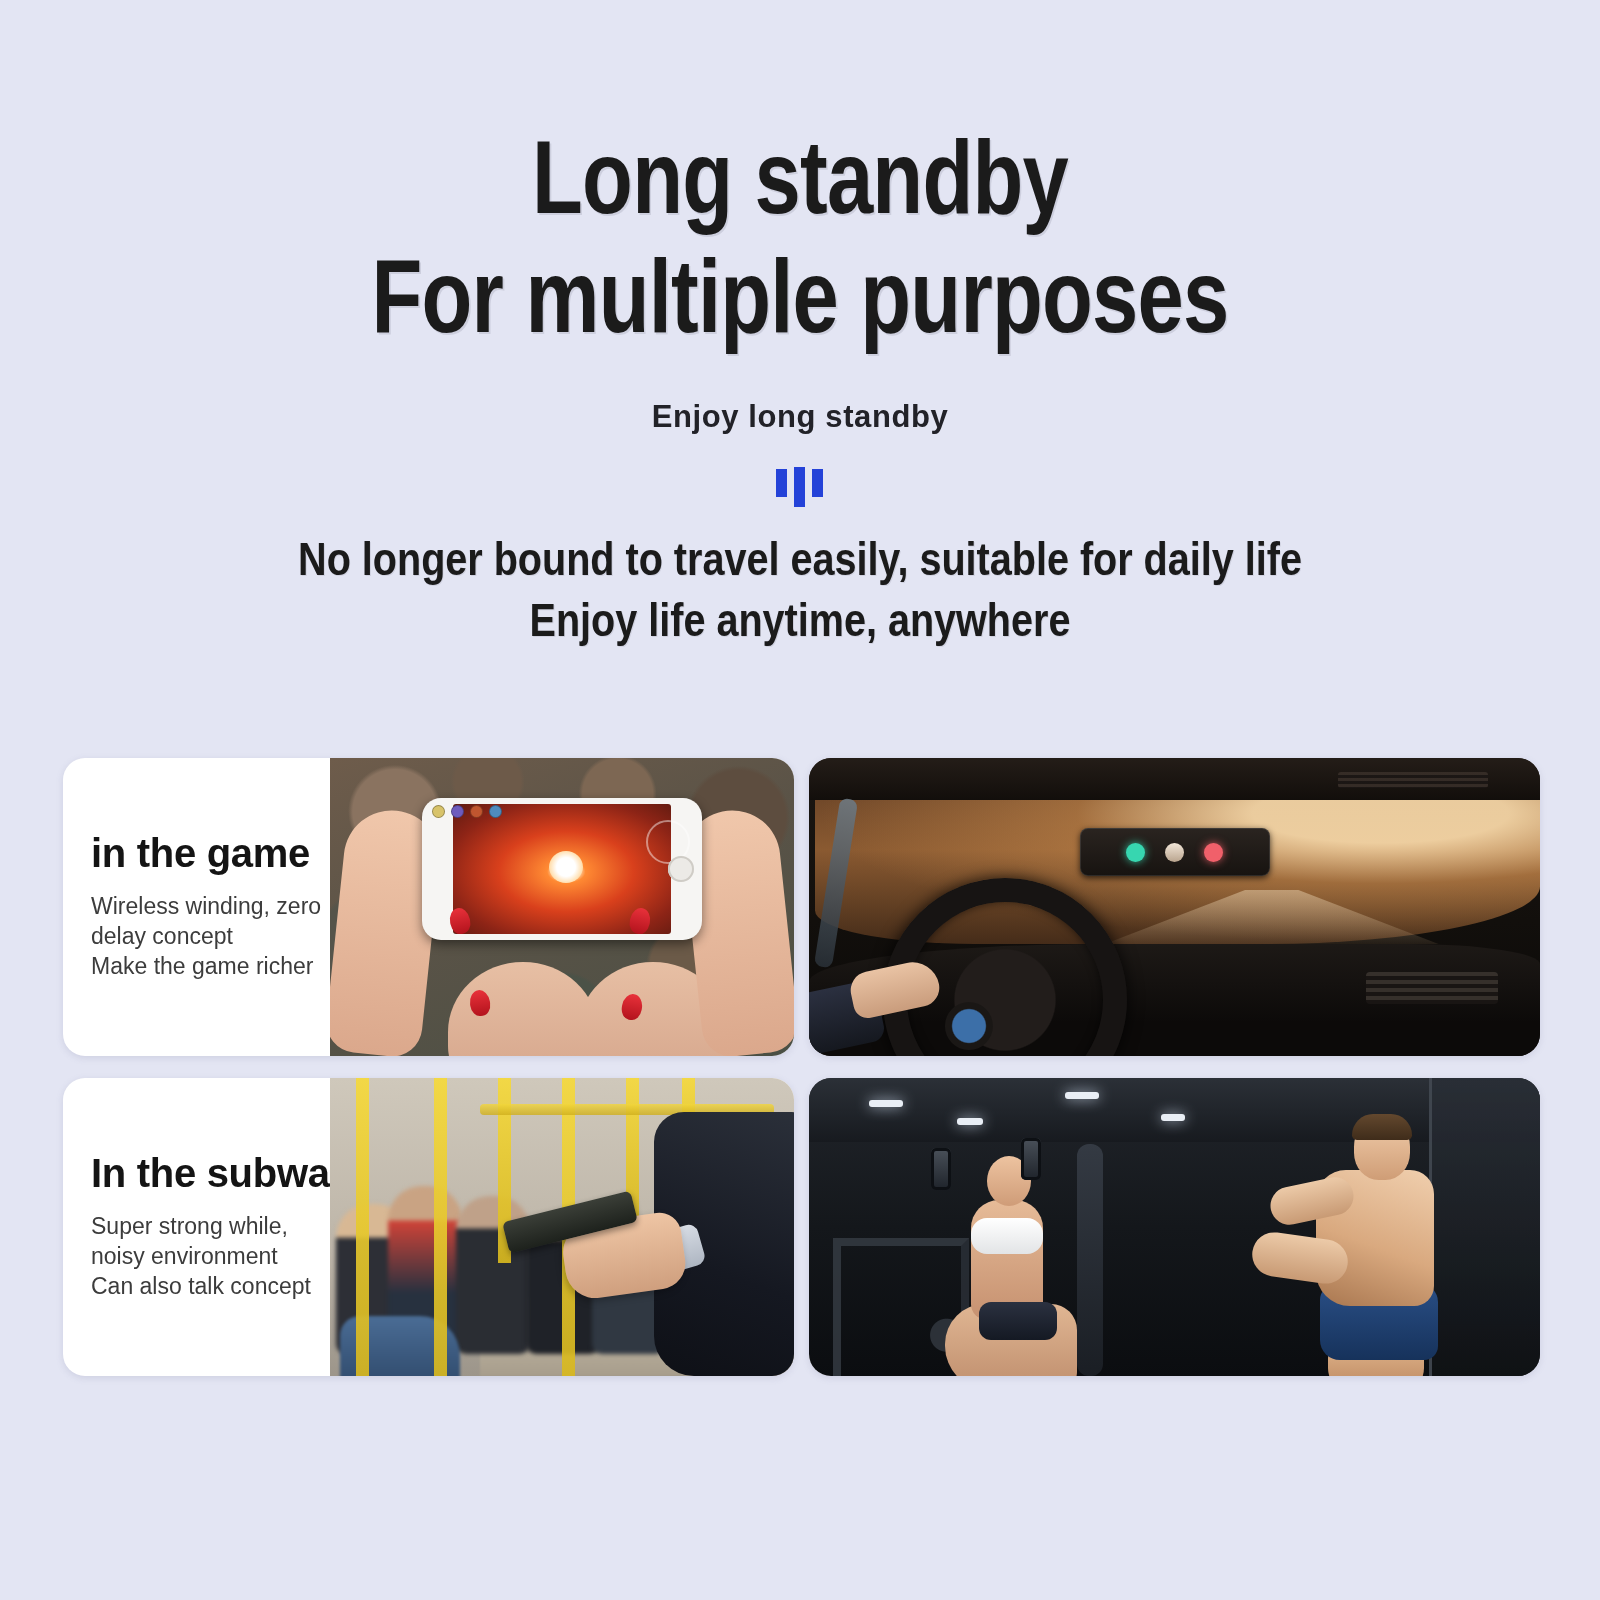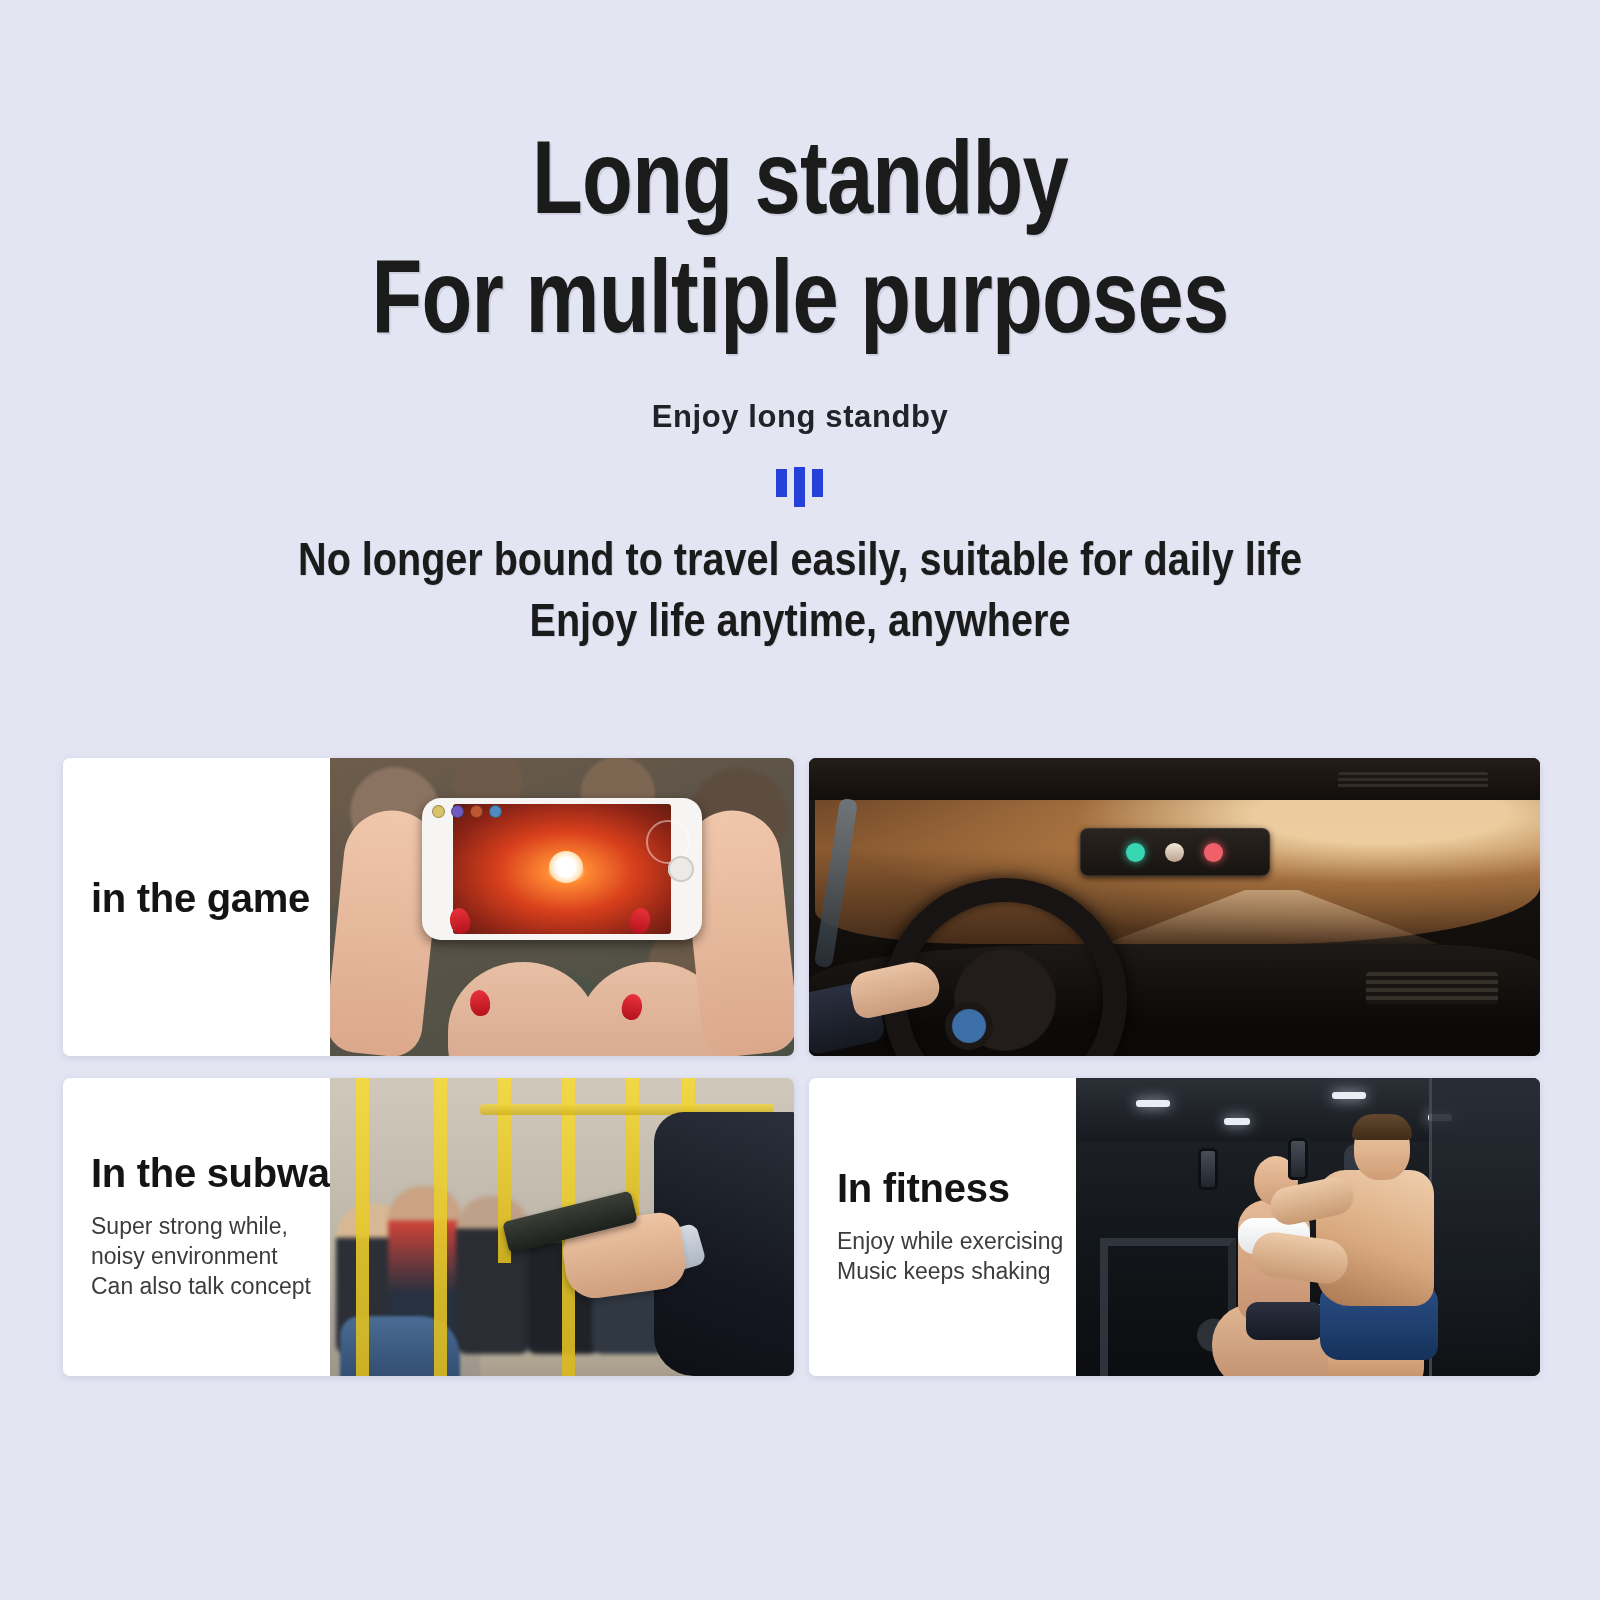--- a/index.html
+++ b/index.html
@@ -76,21 +76,21 @@
     top: 758px;
     width: 1477px;
     display: flex;
     flex-wrap: wrap;
     gap: 22px 15px;
   }
   .card {
     width: 731px;
     height: 298px;
     background: #ffffff;
-    border-radius: 7px;
+    border-radius: 22px;
     overflow: hidden;
     display: flex;
     box-shadow: 0 2px 7px rgba(110,112,150,0.18);
   }
   .card-text {
     width: 267px;
     flex: 0 0 267px;
     box-sizing: border-box;
     padding: 0 0 0 28px;
     display: flex;
@@ -476,20 +476,25 @@
     <span>No longer bound to travel easily, suitable for daily life</span>
     <span>Enjoy life anytime, anywhere</span>
   </div>
 </div>
 
 <div class="grid">
 
   <div class="card">
     <div class="card-text">
       <div class="card-title">in the game</div>
+      <div class="card-desc">
+        <span>Wireless winding, zero</span>
+        <span>delay concept</span>
+        <span>Make the game richer</span>
+      </div>
     </div>
     <div class="card-media m-game">
       <div class="knee-l"></div>
       <div class="knee-r"></div>
       <div class="arm-l"></div>
       <div class="arm-r"></div>
       <div class="phone">
         <div class="screen"></div>
         <div class="icon-row">
           <i></i>
@@ -555,27 +560,20 @@
       <div class="pole p6"></div>
       <div class="rail"></div>
       <div class="coat"></div>
       <div class="cuff"></div>
       <div class="hand2"></div>
       <div class="phone2"></div>
     </div>
   </div>
 
   <div class="card">
-    <div class="card-text">
-      <div class="card-title">In fitness</div>
-      <div class="card-desc">
-        <span>Enjoy while exercising</span>
-        <span>Music keeps shaking</span>
-      </div>
-    </div>
     <div class="card-media m-fit">
       <div class="ceiling"></div>
       <div class="lamp l1"></div>
       <div class="lamp l2"></div>
       <div class="lamp l3"></div>
       <div class="lamp l4"></div>
       <div class="clock"></div>
       <div class="mirror-wall"></div>
       <div class="rack"></div>
       <div class="plates"></div>

